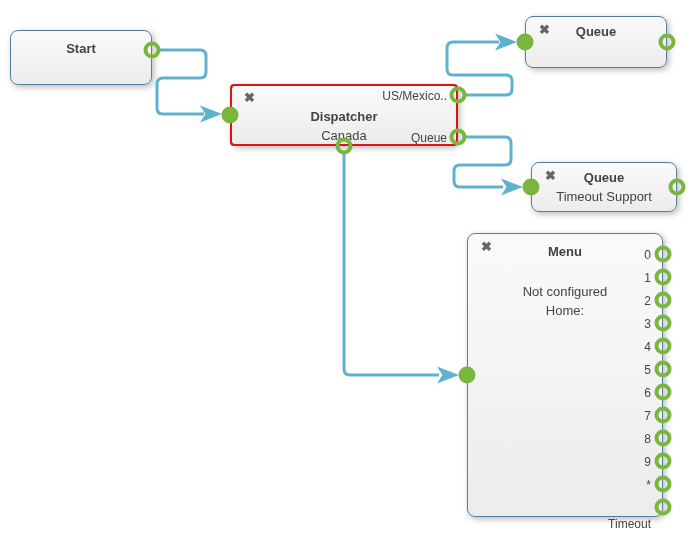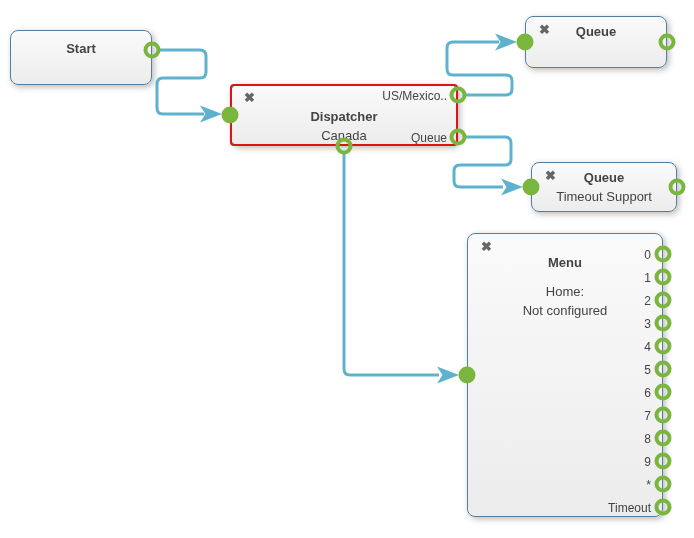--- a/index.html
+++ b/index.html
@@ -64,38 +64,38 @@
   </div>
 
   <div class="node" style="left:531px;top:162px;width:146px;height:50px;">
     <span class="x-icon">✖</span>
     <div class="node-title" style="margin-top:7px">Queue</div>
     <div class="node-sub">Timeout Support</div>
   </div>
 
   <div class="node" style="left:467px;top:233px;width:196px;height:284px;">
     <span class="x-icon">✖</span>
-    <div class="node-title" style="margin-top:21px">Menu</div>
+    <div class="node-title" style="margin-top:10px">Menu</div>
     <div class="menu-body">
+      <div>Not configured</div>
       <div>Home:</div>
-      <div>Not configured</div>
       <div></div>
     </div>
     <div class="out-label" style="right:11px;top:13px">0</div>
     <div class="out-label" style="right:11px;top:36px">1</div>
     <div class="out-label" style="right:11px;top:59px">2</div>
     <div class="out-label" style="right:11px;top:82px">3</div>
     <div class="out-label" style="right:11px;top:105px">4</div>
     <div class="out-label" style="right:11px;top:128px">5</div>
     <div class="out-label" style="right:11px;top:151px">6</div>
     <div class="out-label" style="right:11px;top:174px">7</div>
     <div class="out-label" style="right:11px;top:197px">8</div>
     <div class="out-label" style="right:11px;top:220px">9</div>
     <div class="out-label" style="right:11px;top:243px">*</div>
-    <div class="out-label" style="right:11px;top:266px">Timeout</div>
+    <div class="out-label" style="right:11px;top:282px">Timeout</div>
   </div>
 
   <svg class="wires" width="694" height="538" viewBox="0 0 694 538">
     <g>
       <path class="wire" d="M160,50 H200 Q206,50 206,56 V72 Q206,78 200,78 H163 Q157,78 157,84 V108 Q157,114 163,114 H204"></path>
       <path class="arrowhead" d="M222,114 L200,105.5 L205.5,114 L200,122.5 Z"></path>
     </g>
     <g>
       <path class="wire" d="M466,95 H506 Q512,95 512,89 V81 Q512,75 506,75 H453 Q447,75 447,69 V48 Q447,42 453,42 H499"></path>
       <path class="arrowhead" d="M517,42 L495,33.5 L500.5,42 L495,50.5 Z"></path>

